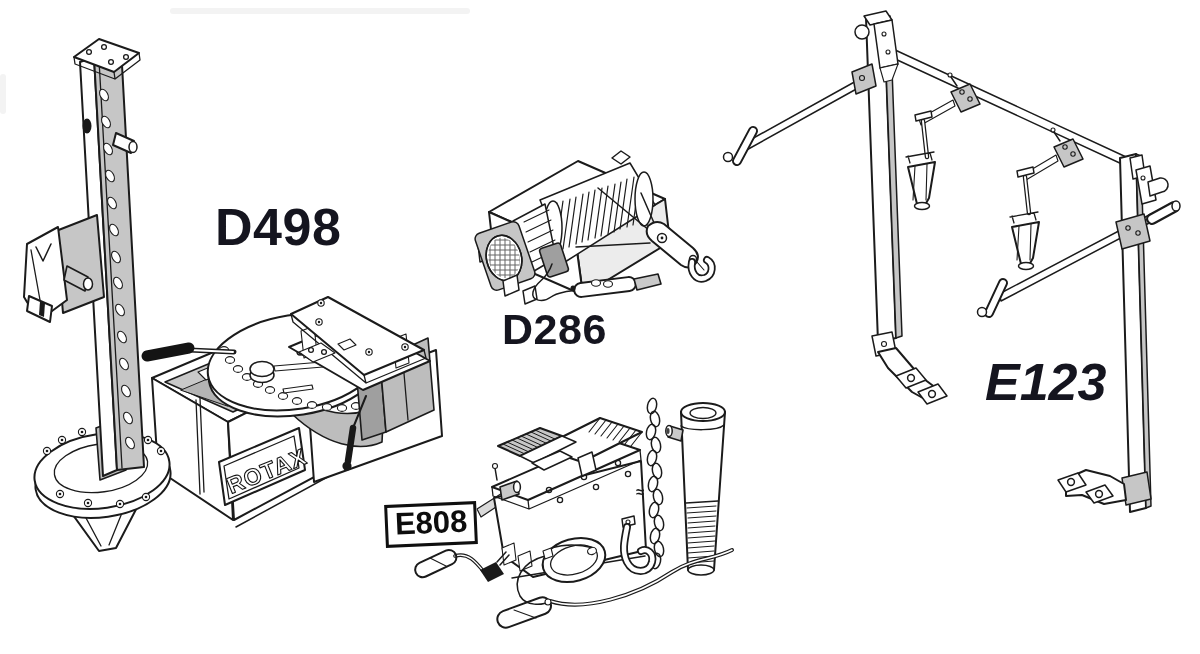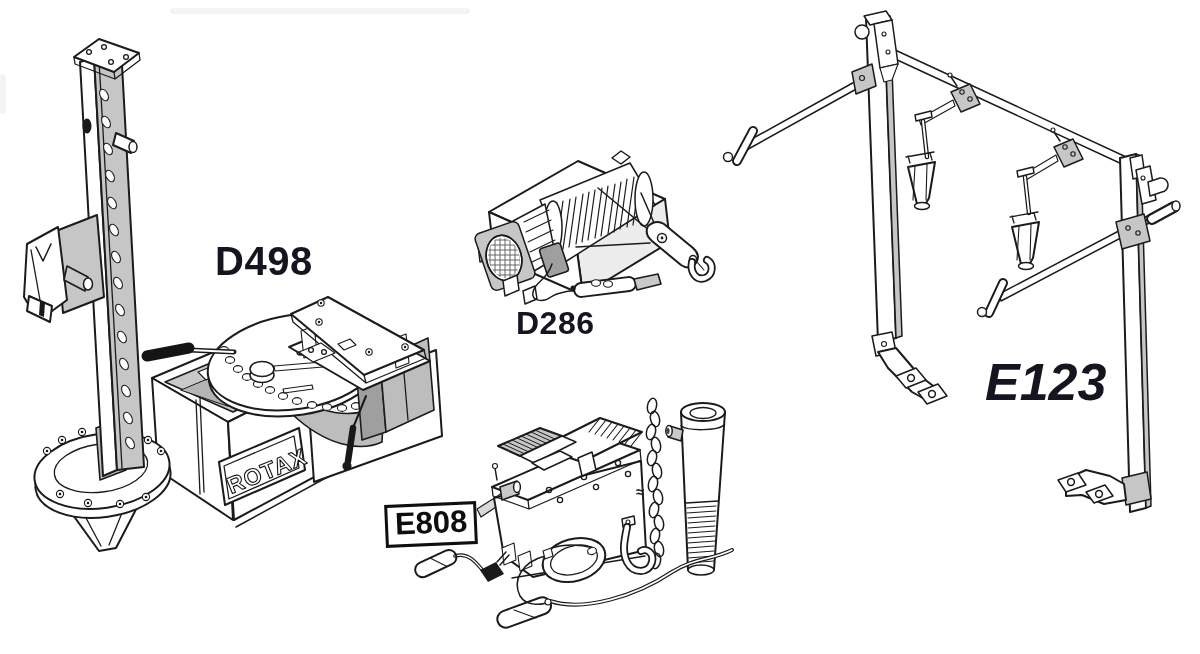--- a/index.html
+++ b/index.html
@@ -12,22 +12,22 @@
   .g  {stroke:#1b1b1b;fill:#c6c6c6;stroke-width:2;}
   .g2 {stroke:#1b1b1b;fill:#bdbdbd;stroke-width:1.6;}
   .g3 {stroke:#1b1b1b;fill:#9f9f9f;stroke-width:1.6;}
   .gy {stroke:#1b1b1b;fill:#c9c9c9;stroke-width:1.6;}
   .fl {stroke:#1b1b1b;fill:#b4b4b4;stroke-width:1;}
   .dk {fill:#191919;stroke:none;}
   .ln {stroke:#1b1b1b;fill:none;stroke-width:1.3;}
   .t1 {stroke-width:1.1;}
   .t15{stroke-width:1.5;}
   .part-label{position:absolute;font-weight:bold;color:#15151f;white-space:nowrap;}
-  .lbl-d498{left:215px;top:197px;font-size:40px;letter-spacing:.5px;margin-top:42px;}
-  .lbl-d286{left:516px;top:305px;font-size:32px;letter-spacing:.5px;}
+  .lbl-d498{left:215px;top:197px;font-size:52px;letter-spacing:.5px;}
+  .lbl-d286{left:502px;top:305px;font-size:43px;letter-spacing:.5px;}
   .lbl-e123{left:985px;top:352px;font-size:52px;font-style:italic;}
   .lbl-e808{left:385px;top:503px;font-size:31px;line-height:1.05;border:3px solid #0f0f0f;
             background:#fff;padding:1px 7px 3px 7px;transform:rotate(-2.5deg);color:#0d0d0d;}
   .smudge{position:absolute;background:#f3f3f3;border-radius:4px;}
 </style>
 </head>
 <body>
 
 <div class="canvas">
 

